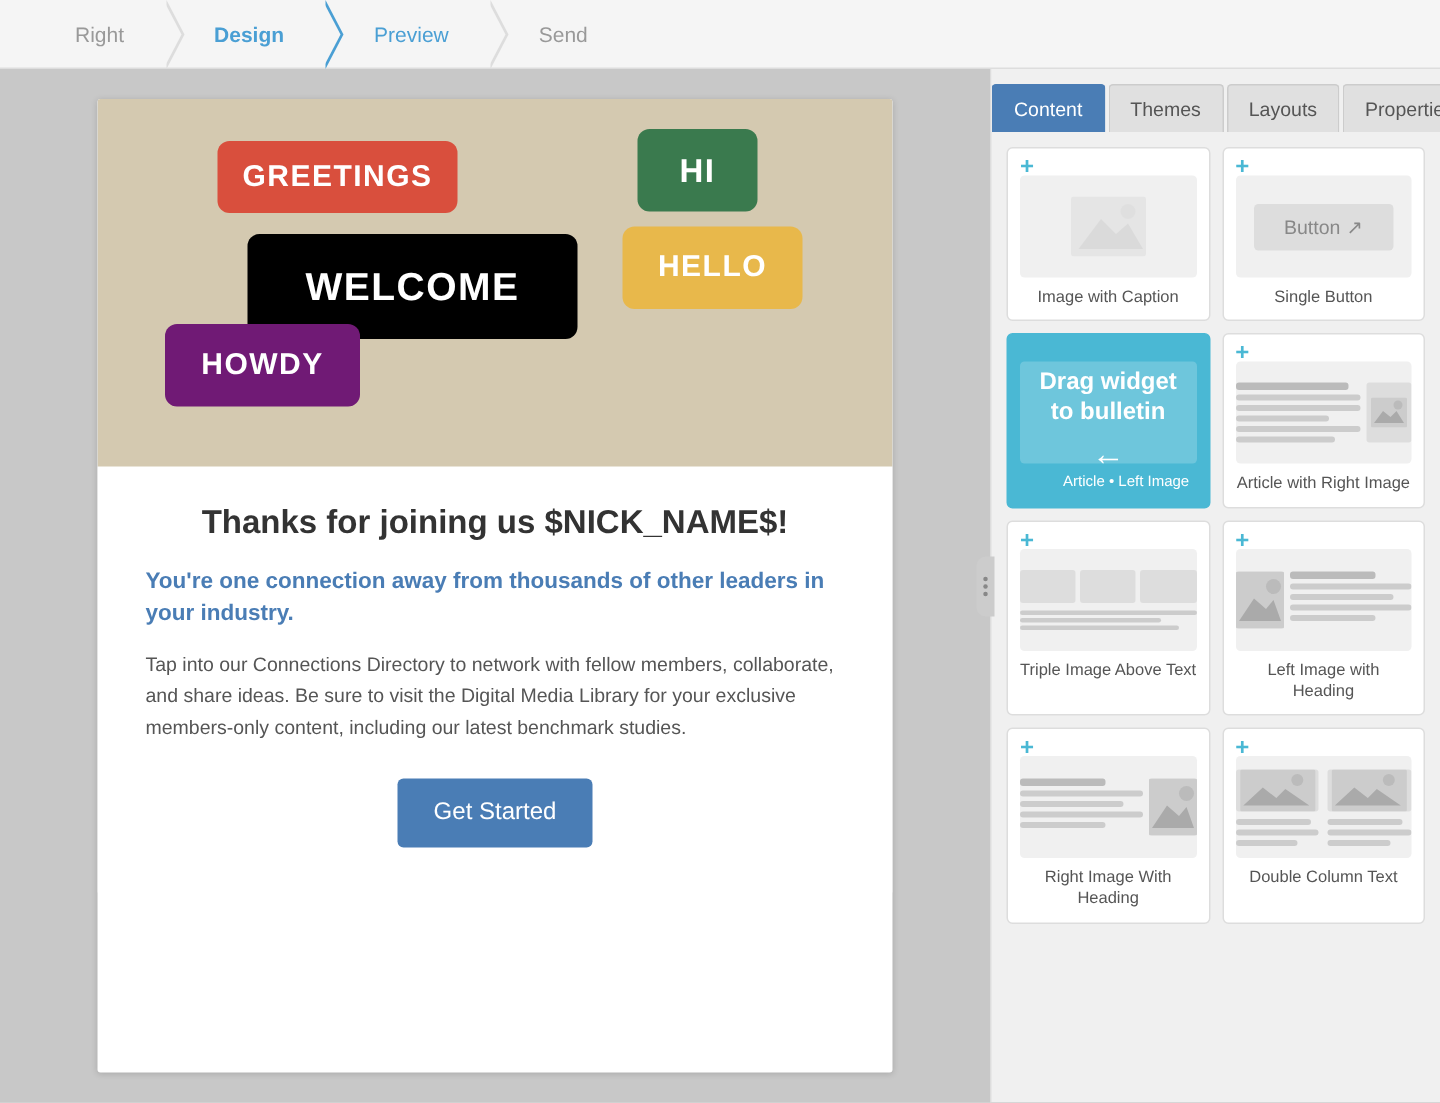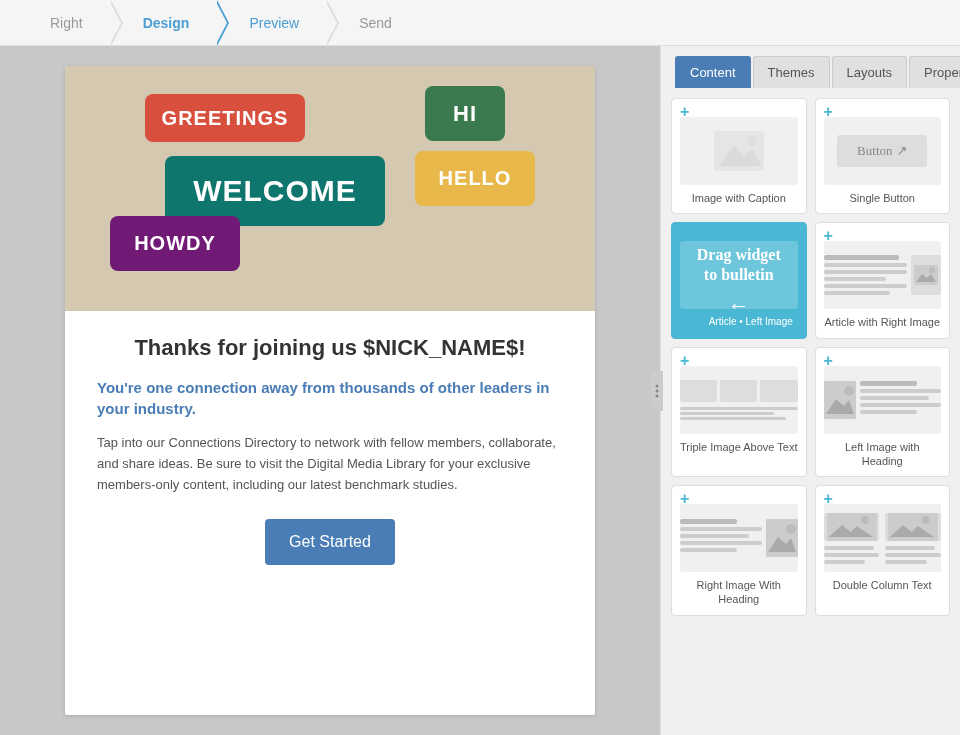--- a/index.html
+++ b/index.html
@@ -135,27 +135,27 @@
       color: white;
       top: 20px;
       right: 90px;
       width: 80px;
       height: 55px;
       font-size: 22px;
       border-radius: 8px;
     }
 
     .bubble-welcome {
-      background: #0f766e;
+      background: #000000;
       color: white;
       top: 90px;
       left: 100px;
       width: 220px;
       height: 70px;
-      font-size: 30px;
+      font-size: 26px;
       border-radius: 8px;
     }
 
     .bubble-hello {
       background: #e8b84b;
       color: white;
       top: 85px;
       right: 60px;
       width: 120px;
       height: 55px;
@@ -235,21 +235,21 @@
       background: #f0f0f0;
       border-left: 1px solid #ddd;
       display: flex;
       flex-direction: column;
       position: relative;
     }
 
     .sidebar-tabs {
       display: flex;
       background: #f0f0f0;
-      padding: 10px 14px 0;
+      padding: 10px 0 0;
       gap: 2px;
     }
 
     .sidebar-tab {
       padding: 8px 14px;
       font-size: 13px;
       cursor: pointer;
       border-radius: 3px 3px 0 0;
       color: #555;
       background: #e0e0e0;
@@ -304,21 +304,20 @@
       width: 100%;
       height: 68px;
       background: #f0f0f0;
       border-radius: 3px;
       margin-top: 10px;
       display: flex;
       align-items: center;
       justify-content: center;
       overflow: hidden;
       position: relative;
-      font-family: Liberation Serif, serif;
     }
 
     .widget-card.highlighted .widget-img {
       background: rgba(255,255,255,0.3);
     }
 
     .widget-label {
       font-size: 11px;
       color: #555;
       text-align: center;

